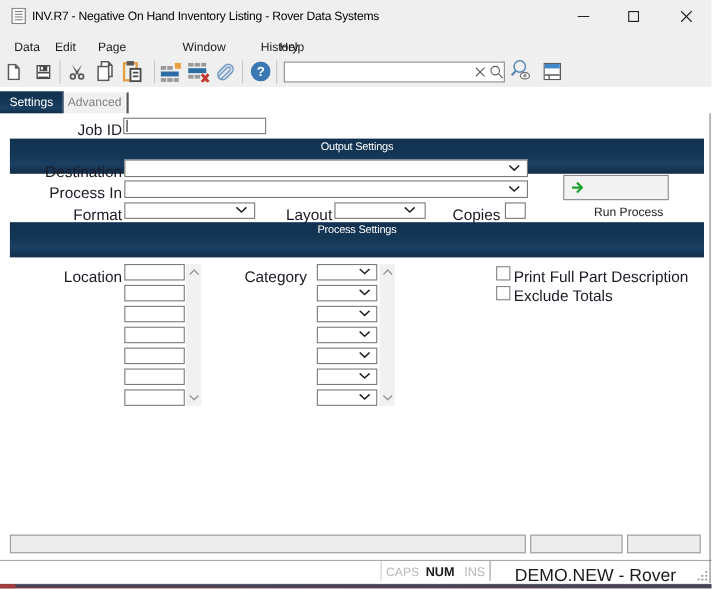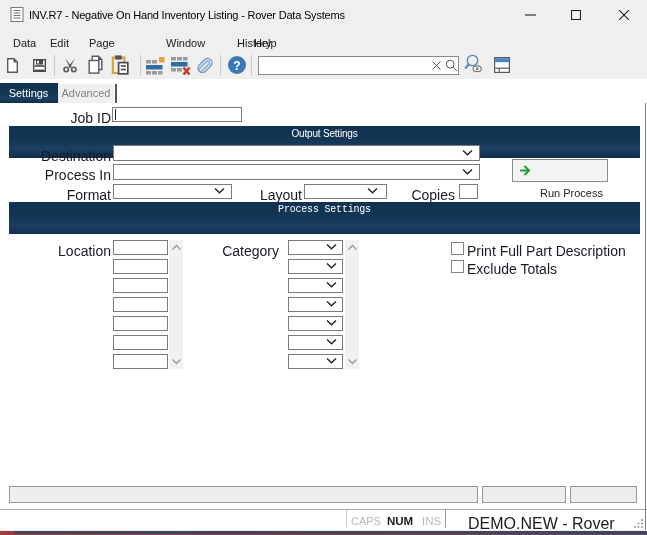--- a/index.html
+++ b/index.html
@@ -175,21 +175,21 @@
     </svg>
   <div class="lbl" style="top:187px;left:355px;width:100px;">Copies</div>
   <div class="inp" style="left:459px;top:184px;width:19px;height:15px;"></div>
 
   <div class="abs" style="left:512px;top:159px;width:96px;height:23px;background:#f3f3f3;border:1px solid #8a8a8a;box-sizing:border-box;"></div>
   <svg class="abs" style="left:520px;top:165px;" width="13" height="11" viewBox="0 0 13 11">
     <path d="M0 5.5 L8.5 5.5 M4.5 1 L9 5.5 L4.5 10" fill="none" stroke="#1fa32f" stroke-width="2"></path>
   </svg>
   <div class="abs" style="left:540px;top:165px;font-size:11px;color:#222;margin-top:22px;">Run Process</div>
 
-  <div class="navybar" style="top:202px;font-family:Liberation Mono, monospace;">Process Settings</div>
+  <div class="navybar" style="top:202px;">Process Settings</div>
 
   <div class="lbl" style="top:243px;left:0;width:111px;">Location</div>
   <div class="inp" style="left:113px;top:240px;width:55px;height:15px;"></div>
   <div class="inp" style="left:113px;top:259px;width:55px;height:15px;"></div>
   <div class="inp" style="left:113px;top:278px;width:55px;height:15px;"></div>
   <div class="inp" style="left:113px;top:297px;width:55px;height:15px;"></div>
   <div class="inp" style="left:113px;top:316px;width:55px;height:15px;"></div>
   <div class="inp" style="left:113px;top:335px;width:55px;height:15px;"></div>
   <div class="inp" style="left:113px;top:354px;width:55px;height:15px;"></div>
   <div class="scroll" style="left:169px;top:240px;height:129px;"></div>

